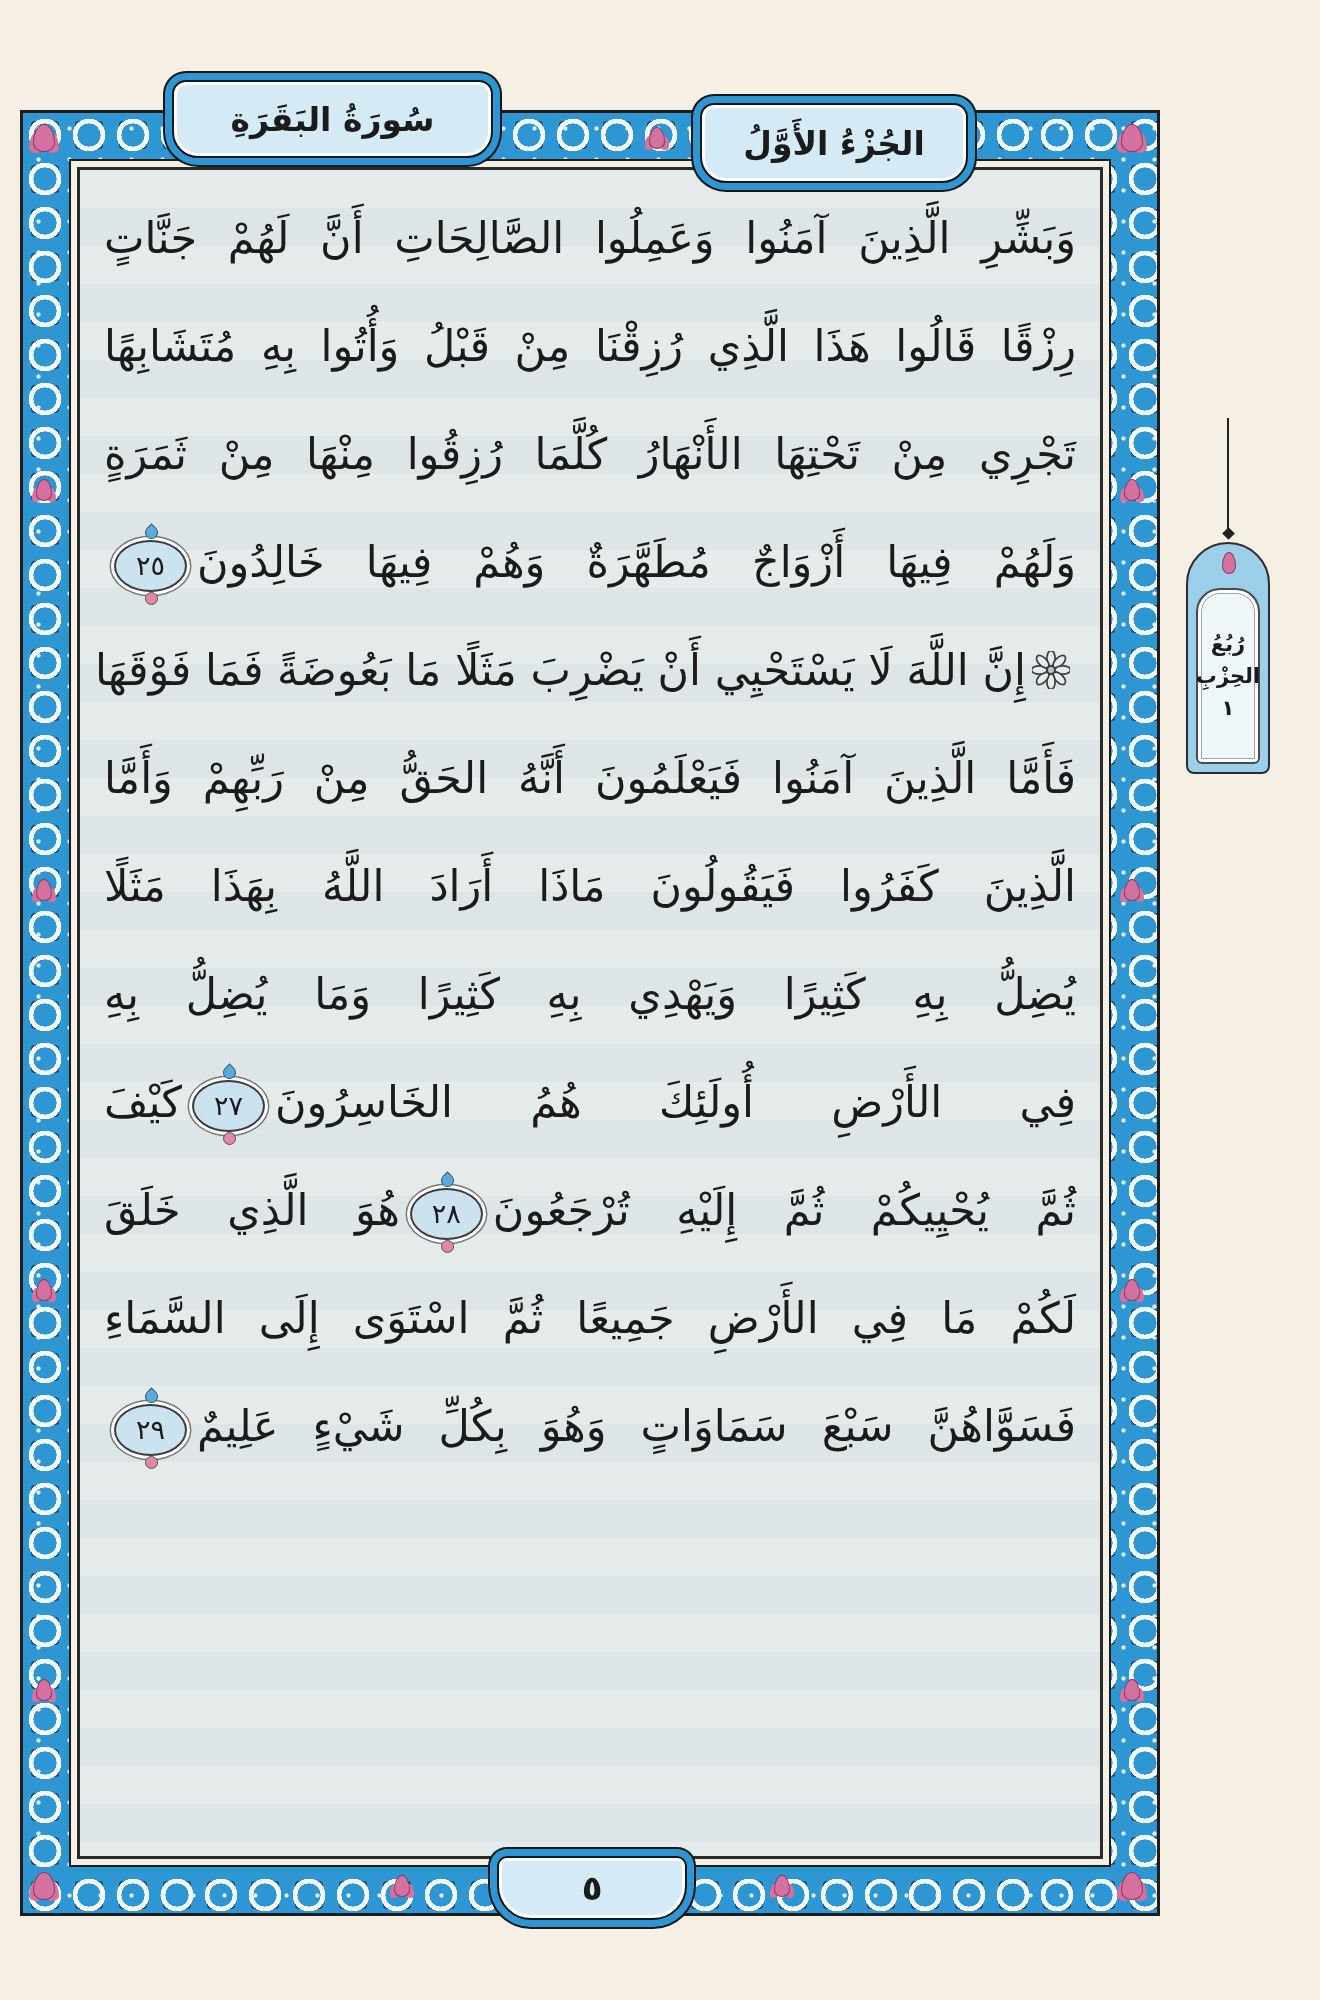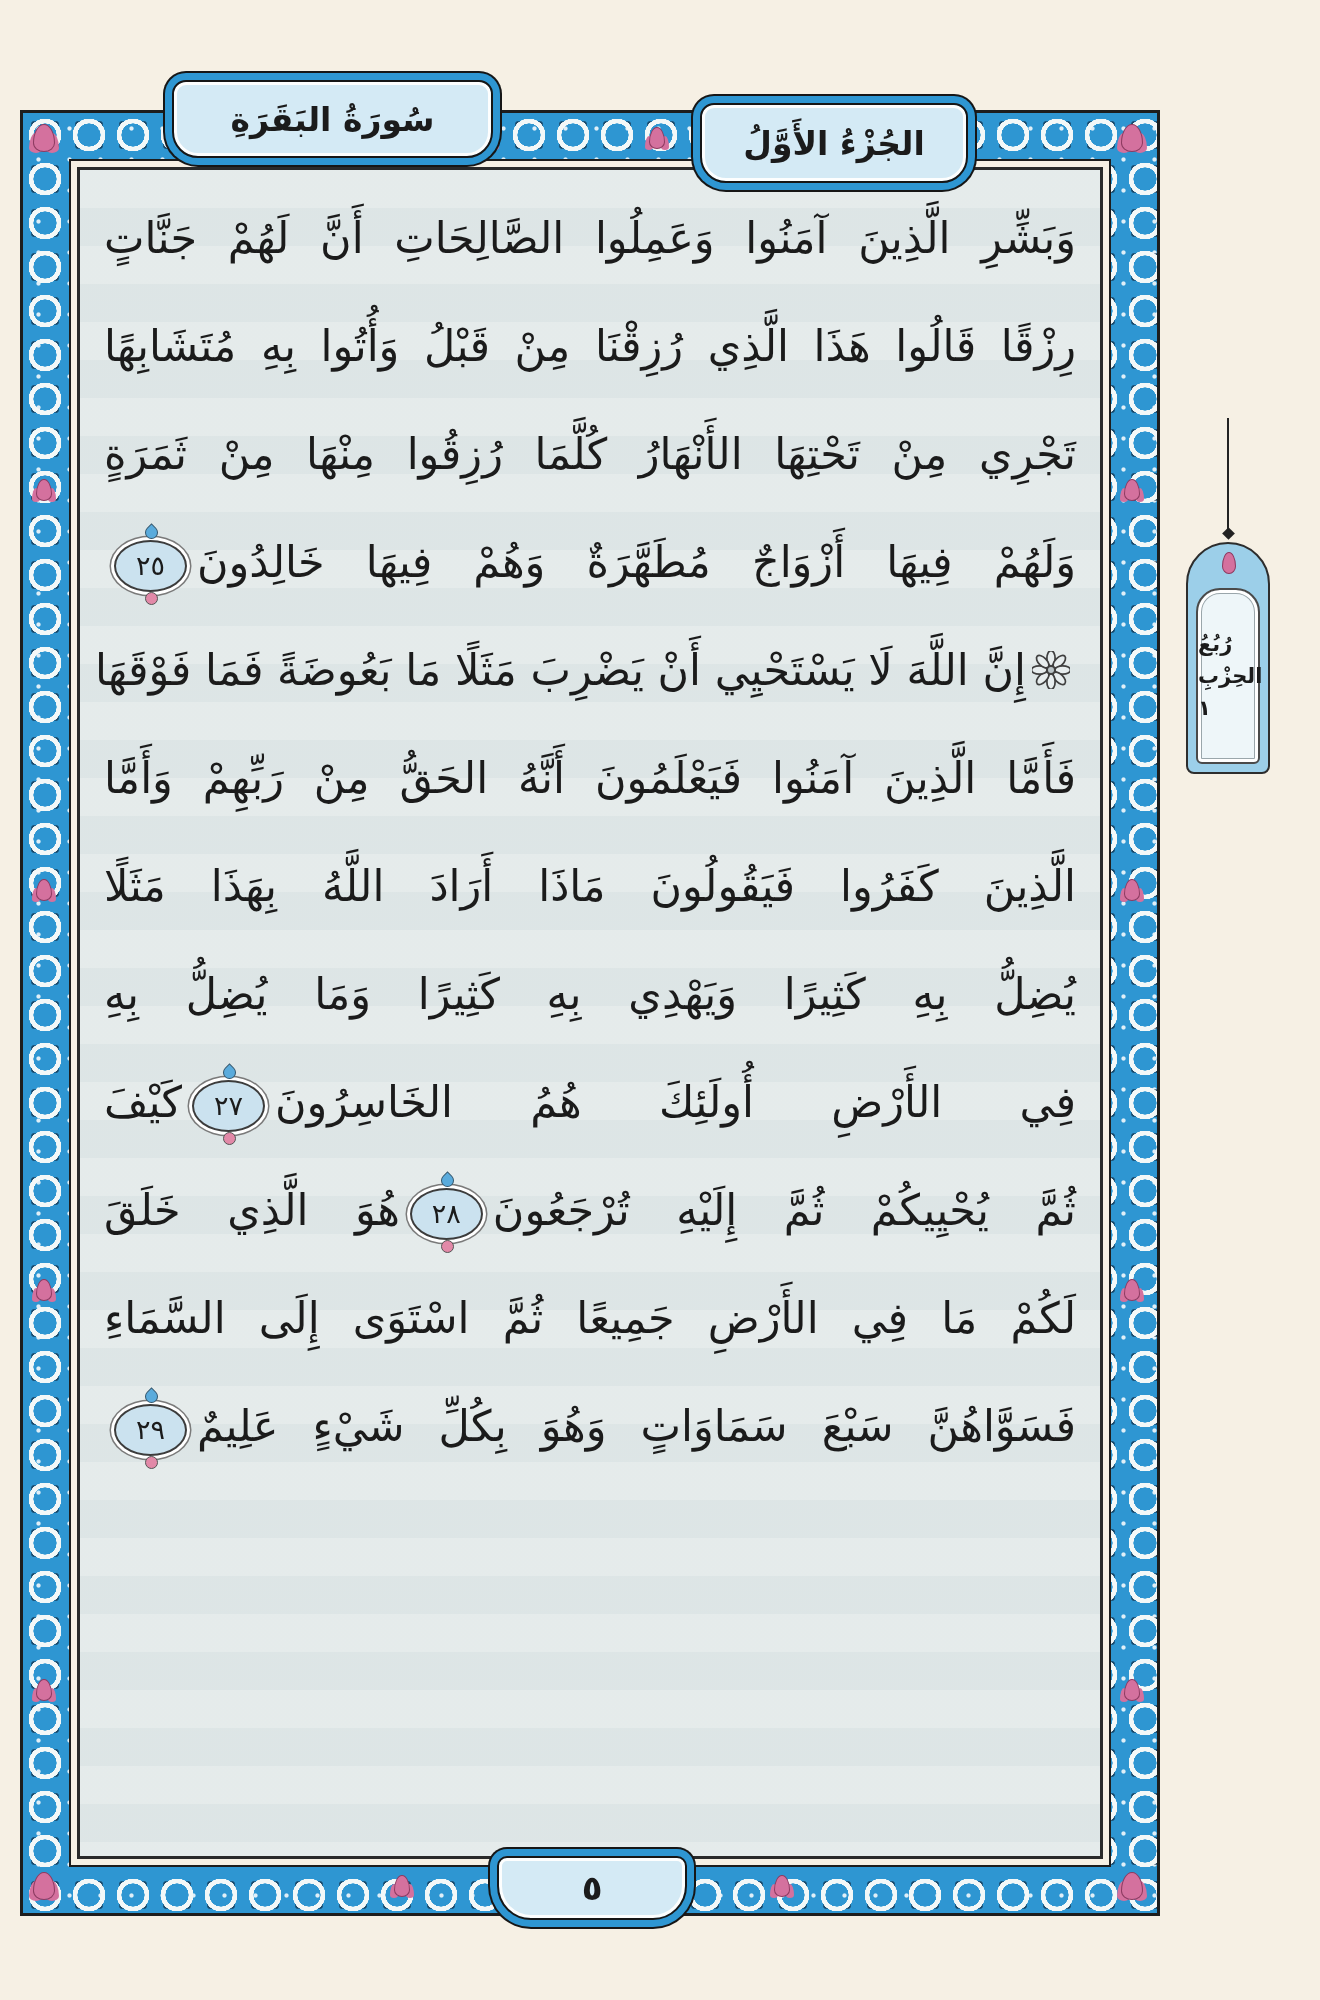--- a/index.html
+++ b/index.html
@@ -113,21 +113,21 @@
   }
   .hizb-dome::before{ 
     content:"";position:absolute;top:8px;left:50%;width:12px;height:20px;margin-left:-6px;
     background:var(--flower-pink);border:1px solid var(--flower-dark);
     border-radius:50% 50% 50% 50%/65% 65% 35% 35%;
   }
   .hizb-inner{
     position:absolute;left:8px;right:8px;top:44px;bottom:8px;
     background:#eef6f9;border:2px solid #4a4a4a;border-radius:24px 24px 6px 6px;
     box-shadow:inset 0 0 0 3px #fff,inset 0 0 0 4px #9aa6ab;
-    display:flex;flex-direction:column;align-items:flex-end;justify-content:center;
+    display:flex;flex-direction:column;align-items:center;justify-content:center;
     gap:8px;font-size:21px;font-weight:700;line-height:1.15;text-align:center;
   }
 
   
   .flower{
     position:absolute;width:16px;height:22px;z-index:2;
     background:var(--flower-pink);
     border:1px solid var(--flower-dark);
     border-radius:50% 50% 50% 50%/68% 68% 32% 32%;
     box-shadow:-8px 5px 0 -4px var(--flower-pink), 8px 5px 0 -4px var(--flower-pink);

